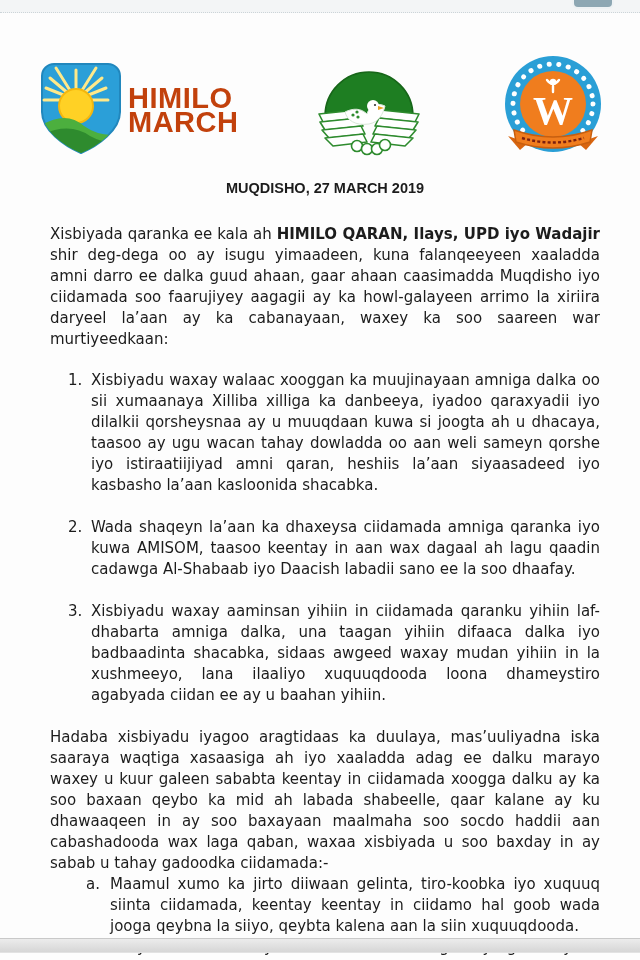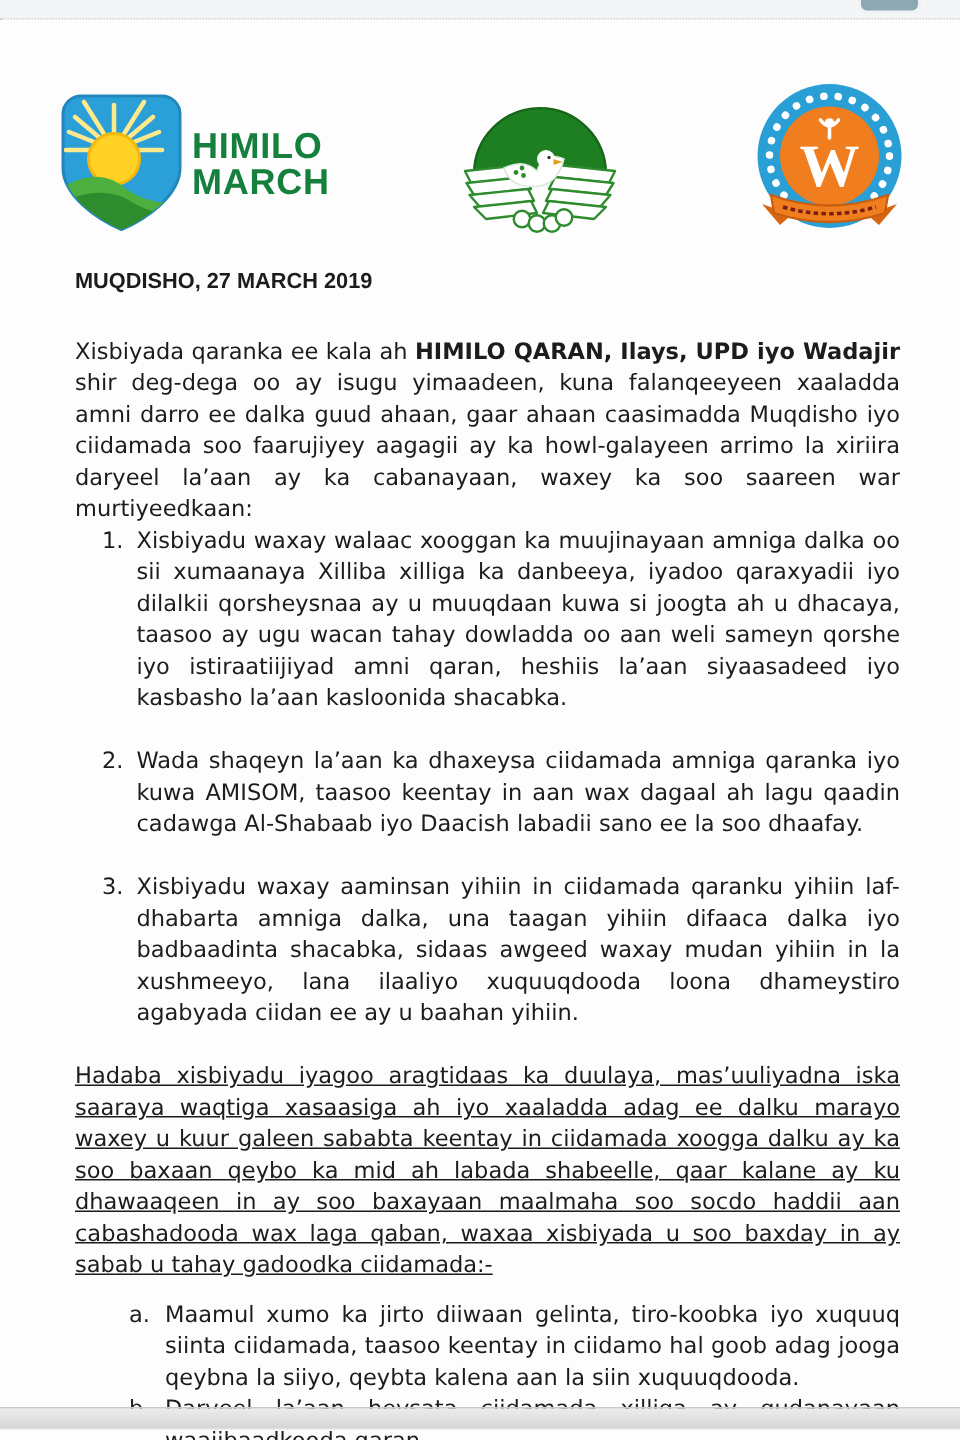--- a/index.html
+++ b/index.html
@@ -26,45 +26,45 @@
   }
 
   
   .logo-row {
     position: absolute; top: 52px; left: 38px; right: 34px;
     display: flex; justify-content: space-between; align-items: center;
   }
   .logo-himilo { display: flex; align-items: center; gap: 4px; }
   .himilo-text {
     font-family: "Liberation Sans", sans-serif;
-    font-weight: bold; color: #15803d;
-    font-size: 24px; line-height: 24px; letter-spacing: 0.5px;
+    font-weight: bold; color: #c2410c;
+    font-size: 29px; line-height: 24px; letter-spacing: 0.5px;
   }
 
   
   .doc {
     position: absolute; top: 178px; left: 50px; right: 40px;
     font-size: 15px; line-height: 21px;
     text-align: justify;
   }
   .dateline {
     font-family: "Liberation Sans", sans-serif;
     font-weight: bold; font-size: 14.5px;
-    text-align: left;
+    text-align: center;
     margin-bottom: 25px;
   }
-  .intro { }
+  .intro { margin-bottom: 20px; }
   .intro b { font-weight: bold; }
 
   .num-list { margin-left: 18px; margin-bottom: 0; }
   .num-item { display: flex; margin-bottom: 21px; }
   .num-item .marker { width: 23px; flex: none; }
   .num-item .itext { flex: 1; text-align: justify; }
 
-  .closing { margin-bottom: 12px; text-decoration: underline; }
+  .closing { margin-bottom: 0; }
 
   .alpha-list { margin-left: 36px; }
   .alpha-item { display: flex; }
   .alpha-item .marker { width: 24px; flex: none; }
   .alpha-item .itext { flex: 1; text-align: justify; }
 
   
   .bottom-bar {
     position: absolute; left: 0; right: 0; bottom: 7px; height: 15px;
     background: linear-gradient(#ececec, #d6d6d6);
@@ -192,21 +192,21 @@
       <span class="marker">3.</span>
       <span class="itext">Xisbiyadu waxay aaminsan yihiin in ciidamada qaranku yihiin laf-dhabarta amniga dalka, una taagan yihiin difaaca dalka iyo badbaadinta shacabka, sidaas awgeed waxay mudan yihiin in la xushmeeyo, lana ilaaliyo xuquuqdooda loona dhameystiro agabyada ciidan ee ay u baahan yihiin.</span>
     </div>
   </div>
 
   <p class="closing">Hadaba xisbiyadu iyagoo aragtidaas  ka duulaya, mas’uuliyadna iska saaraya waqtiga xasaasiga ah iyo xaaladda adag ee dalku marayo waxey u kuur galeen sababta keentay in ciidamada xoogga dalku ay ka soo baxaan qeybo ka mid ah labada shabeelle, qaar kalane ay ku dhawaaqeen in ay soo baxayaan maalmaha soo socdo haddii aan cabashadooda wax laga qaban, waxaa xisbiyada u soo baxday in ay sabab u tahay gadoodka ciidamada:-</p>
 
   <div class="alpha-list">
     <div class="alpha-item">
       <span class="marker">a.</span>
-      <span class="itext">Maamul xumo ka jirto diiwaan gelinta, tiro-koobka iyo xuquuq siinta ciidamada, taasoo keentay in ciidamo hal goob adag jooga qeybna la siiyo, qeybta kalena aan la siin xuquuqdooda.</span>
+      <span class="itext">Maamul xumo ka jirto diiwaan gelinta, tiro-koobka iyo xuquuq siinta ciidamada, keentay keentay in ciidamo hal goob wada jooga qeybna la siiyo, qeybta kalena aan la siin xuquuqdooda.</span>
     </div>
     <div class="alpha-item">
       <span class="marker">b.</span>
       <span class="itext">Daryeel la’aan heysata ciidamada xilliga ay gudanayaan waajibaadkooda qaran.</span>
     </div>
   </div>
 
 </div>
 
 <div class="bottom-bar"></div>

